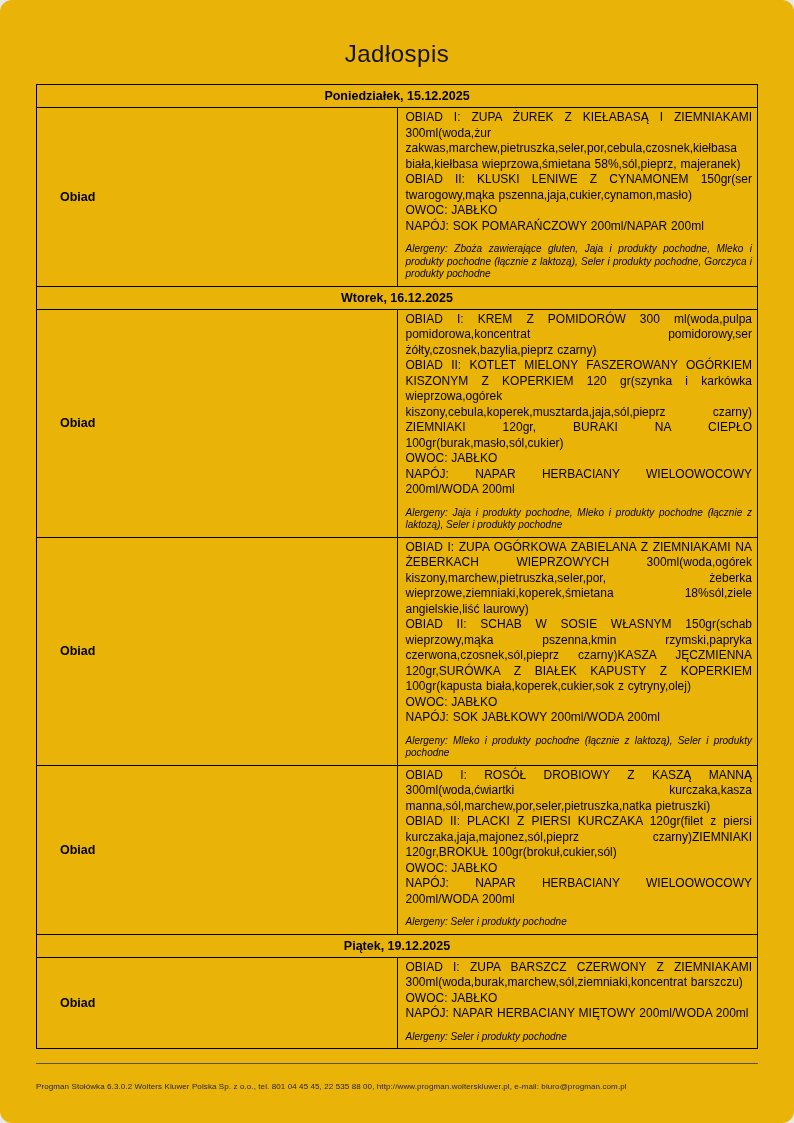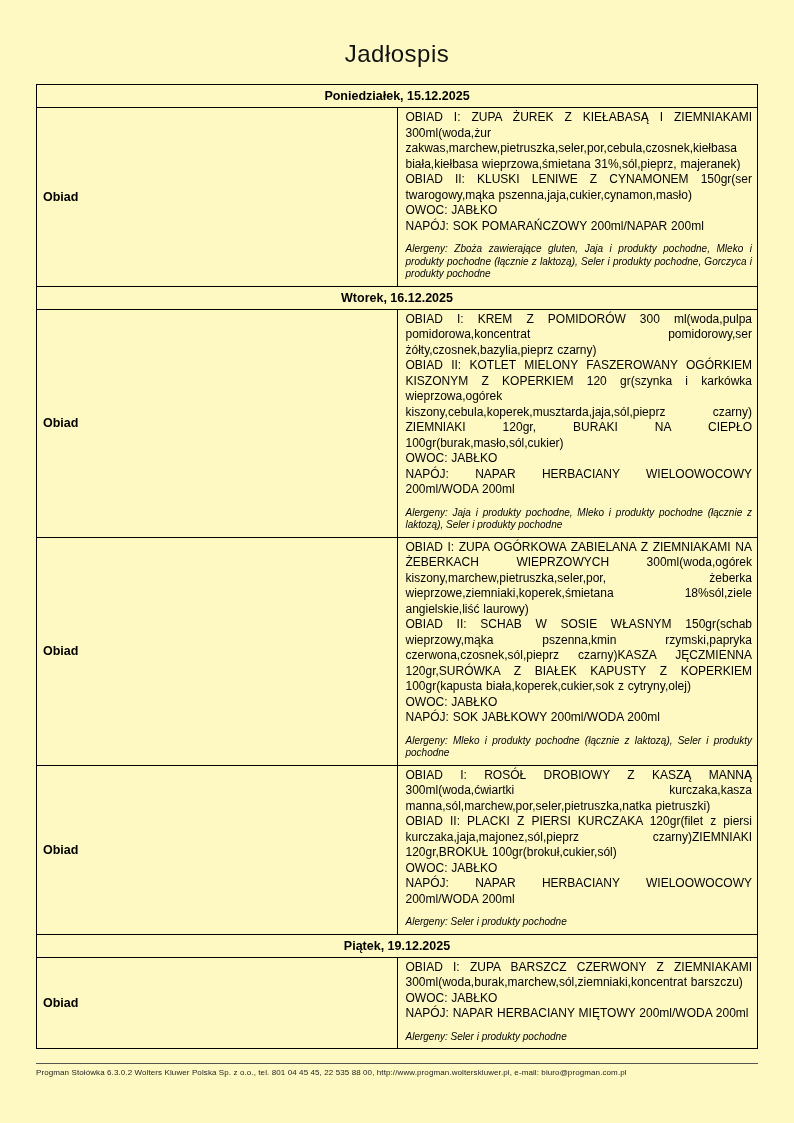--- a/index.html
+++ b/index.html
@@ -3,23 +3,24 @@
 <meta charset="utf-8">
 <style>
   * { margin: 0; padding: 0; box-sizing: border-box; }
   html, body { background: #e8e8e8; }
   body { font-family: "Liberation Sans", sans-serif; }
   .page {
     position: relative;
     width: 794px;
     height: 1123px;
     margin: 0 auto;
-    background: #fef9c3;
+    background: #eab308;
     color: #000000;
     overflow: hidden;
+    border-radius: 12px;
   }
   .doc-title {
     position: absolute;
     top: 40px;
     left: 0;
     width: 100%;
     text-align: center;
     font-size: 24px;
     font-weight: 400;
     color: #111111;
@@ -41,21 +42,21 @@
     font-weight: 700;
     font-size: 12.5px;
     padding: 4px 2px;
     color: #000000;
   }
   td.meal-label {
     width: 95px;
     font-weight: 700;
     font-size: 12.5px;
     vertical-align: middle;
-    padding: 2px 2px 2px 6px;
+    padding: 2px 2px 2px 23px;
   }
   td.content-cell {
     vertical-align: top;
     font-size: 12px;
     padding: 2px 5px 5px 8px;
   }
   .para {
     text-align: justify;
     line-height: 15.5px;
     word-spacing: 0.5px;
@@ -66,41 +67,41 @@
     line-height: 12.5px;
     margin-top: 9px;
     text-align: justify;
   }
   .page-footer {
     position: absolute;
     left: 36px;
     top: 1063px;
     width: 722px;
     border-top: 1px solid #555555;
-    padding-top: 4px;
+    padding-top: 18px;
     font-size: 8px;
     color: #222222;
     letter-spacing: 0.1px;
   }
 </style>
 </head>
 <body>
 
 <div class="page">
   <div class="doc-title">Jadłospis</div>
 
   <table class="menu-table">
     <tbody id="menu-body">
         <tr>
           <td colspan="2" class="day-header">Poniedziałek, 15.12.2025</td>
         </tr>
         <tr>
           <td class="meal-label">Obiad</td>
           <td class="content-cell">
-            <div class="para">OBIAD I: ZUPA ŻUREK Z KIEŁABASĄ I ZIEMNIAKAMI 300ml(woda,żur zakwas,marchew,pietruszka,seler,por,cebula,czosnek,kiełbasa biała,kiełbasa wieprzowa,śmietana 31%,sól,pieprz, majeranek)</div>
+            <div class="para">OBIAD I: ZUPA ŻUREK Z KIEŁABASĄ I ZIEMNIAKAMI 300ml(woda,żur zakwas,marchew,pietruszka,seler,por,cebula,czosnek,kiełbasa biała,kiełbasa wieprzowa,śmietana 58%,sól,pieprz, majeranek)</div>
             <div class="para">OBIAD II: KLUSKI LENIWE Z CYNAMONEM 150gr(ser twarogowy,mąka pszenna,jaja,cukier,cynamon,masło)</div>
             <div class="para">OWOC: JABŁKO</div>
             <div class="para">NAPÓJ: SOK POMARAŃCZOWY 200ml/NAPAR 200ml</div>
             <div class="allergens">Alergeny: Zboża zawierające gluten, Jaja i produkty pochodne, Mleko i produkty pochodne (łącznie z laktozą), Seler i produkty pochodne, Gorczyca i produkty pochodne</div>
           </td>
         </tr>
         <tr>
           <td colspan="2" class="day-header">Wtorek, 16.12.2025</td>
         </tr>
         <tr>

